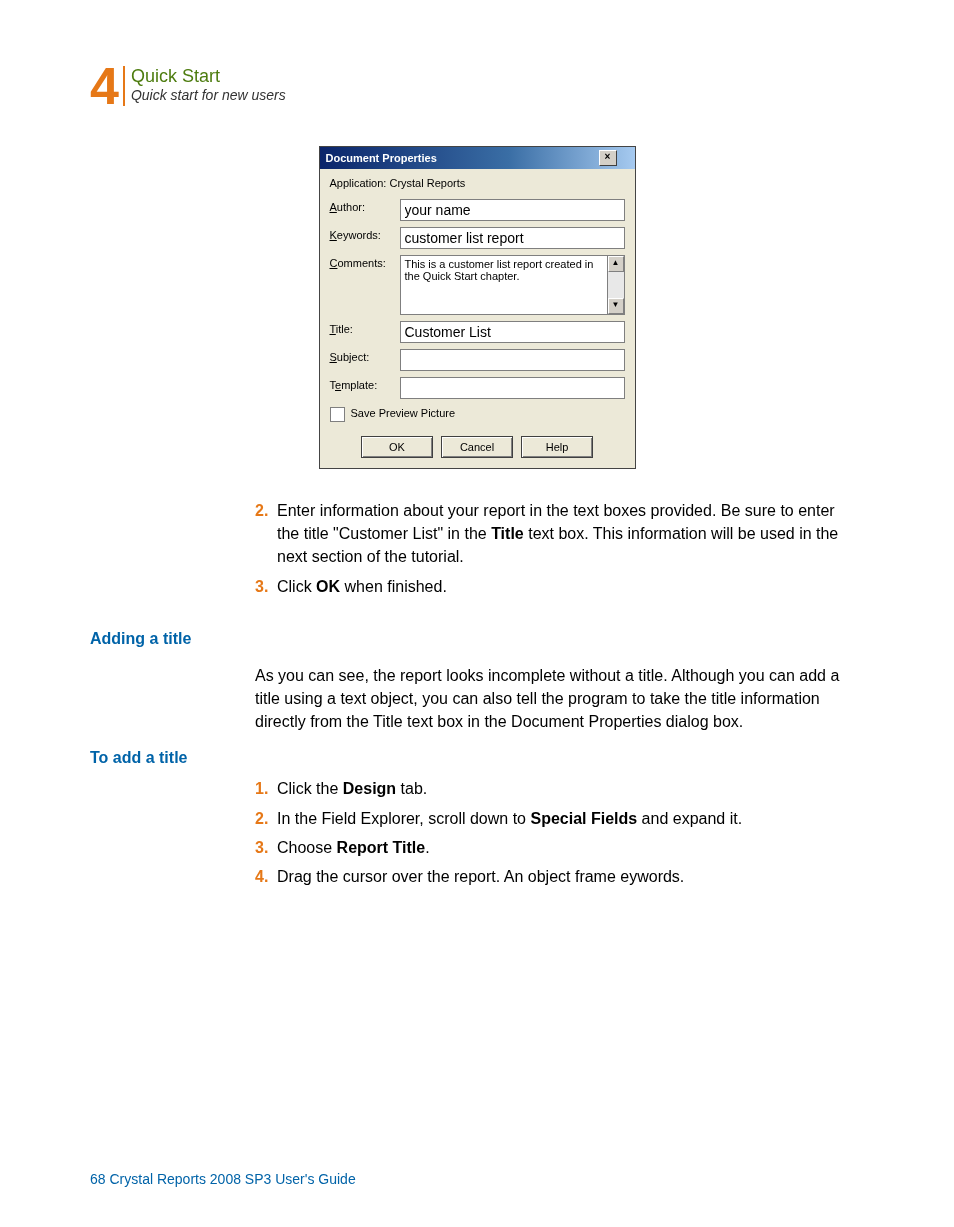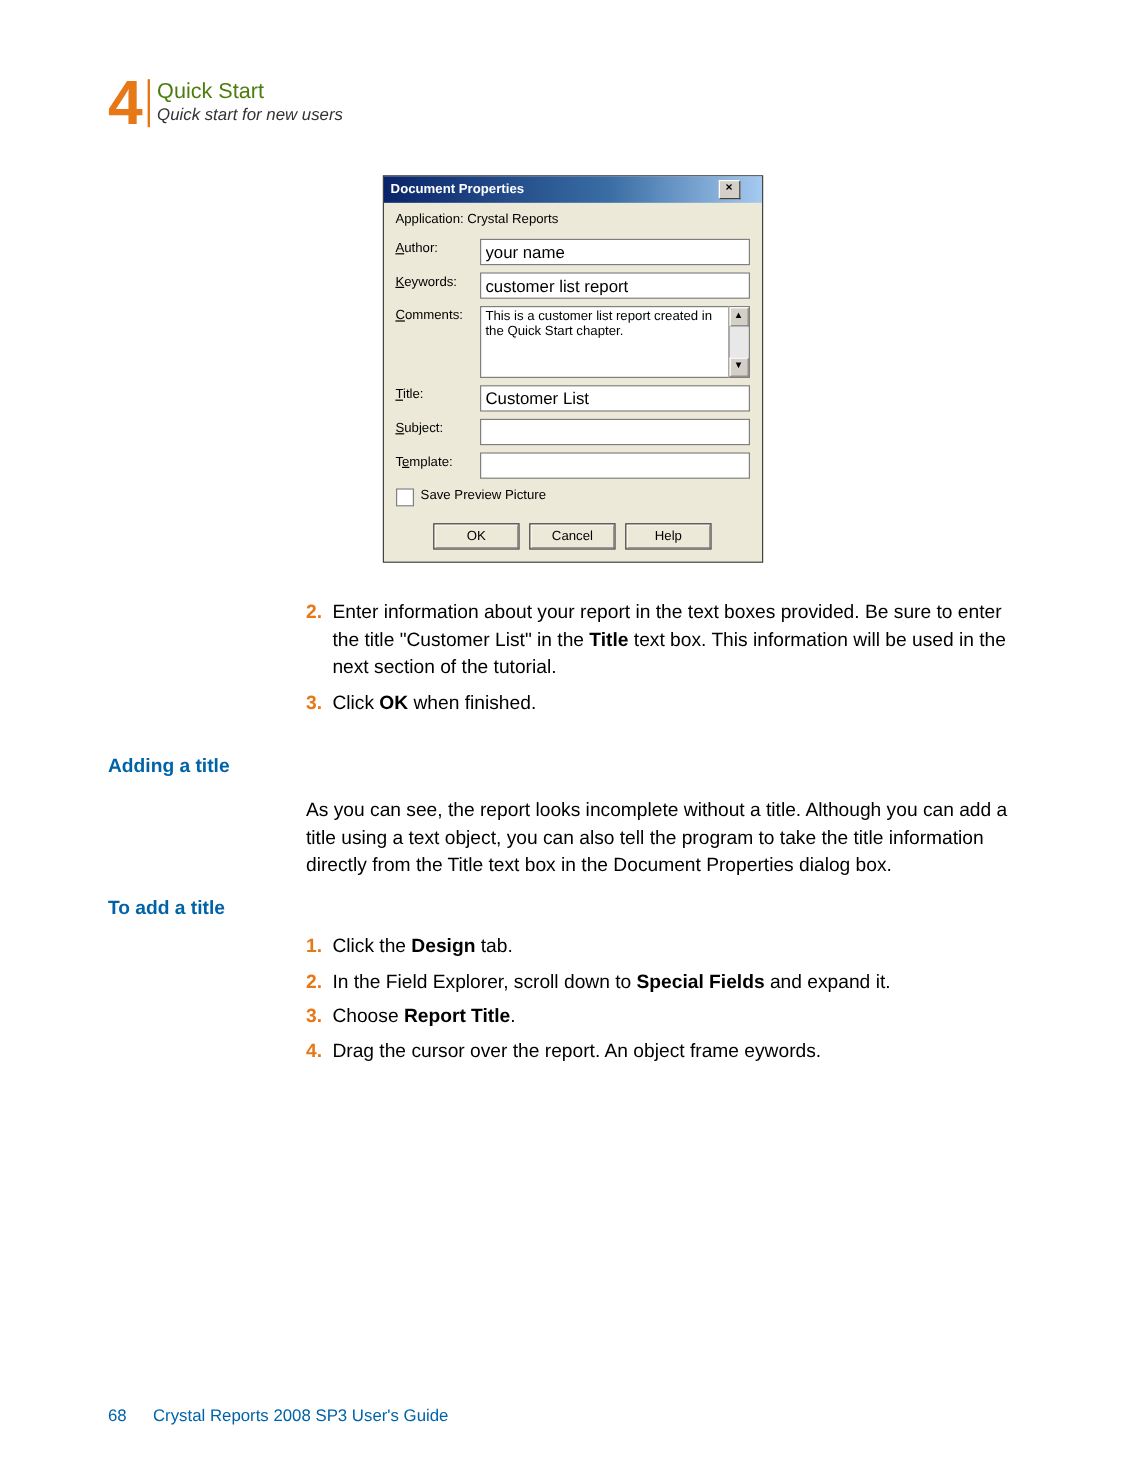--- a/index.html
+++ b/index.html
@@ -32,21 +32,21 @@
 .dlg-buttons{display:flex;justify-content:center;gap:8px}
 .btn{width:72px;height:22px;border:1px solid #404040;background:#ece9d8;box-shadow:inset 1px 1px 0 #fff,inset -1px -1px 0 #808080;font-size:11px;font-family:inherit;text-align:center}
 
 .content{margin-left:165px;margin-right:20px;font-size:16px;line-height:1.45}
 .ol-num{color:#e67817;font-weight:bold;display:inline-block;width:22px}
 .list-item{display:flex;margin-bottom:6px}
 .list-item .txt{flex:1}
 h2.section{color:#0063a8;font-size:16px;font-weight:bold;margin:32px 0 16px 0}
 .sub{color:#0063a8;font-size:16px;font-weight:bold;margin:14px 0 10px 0}
 .footer{position:absolute;bottom:40px;left:90px;font-size:14px;color:#0063a8}
-.footer .pg{margin-right:18px}
+.footer .pg{}
 </style>
 </head>
 <body>
 
 <div class="page">
 
   <div class="header-line">
     <div class="big4">4</div>
     <div class="vbar"></div>
     <div class="header-text">

